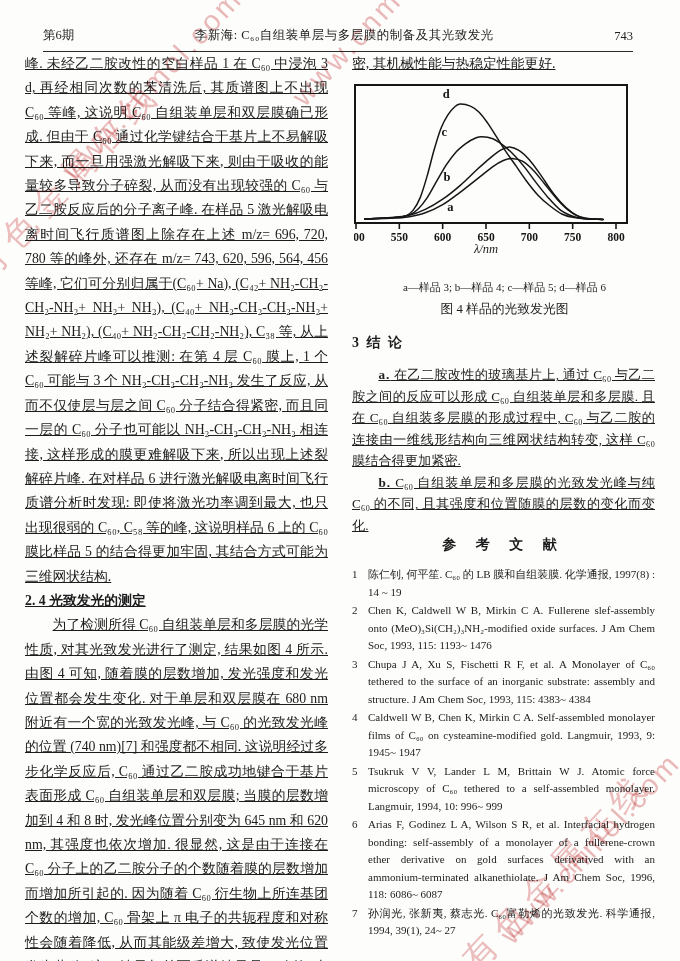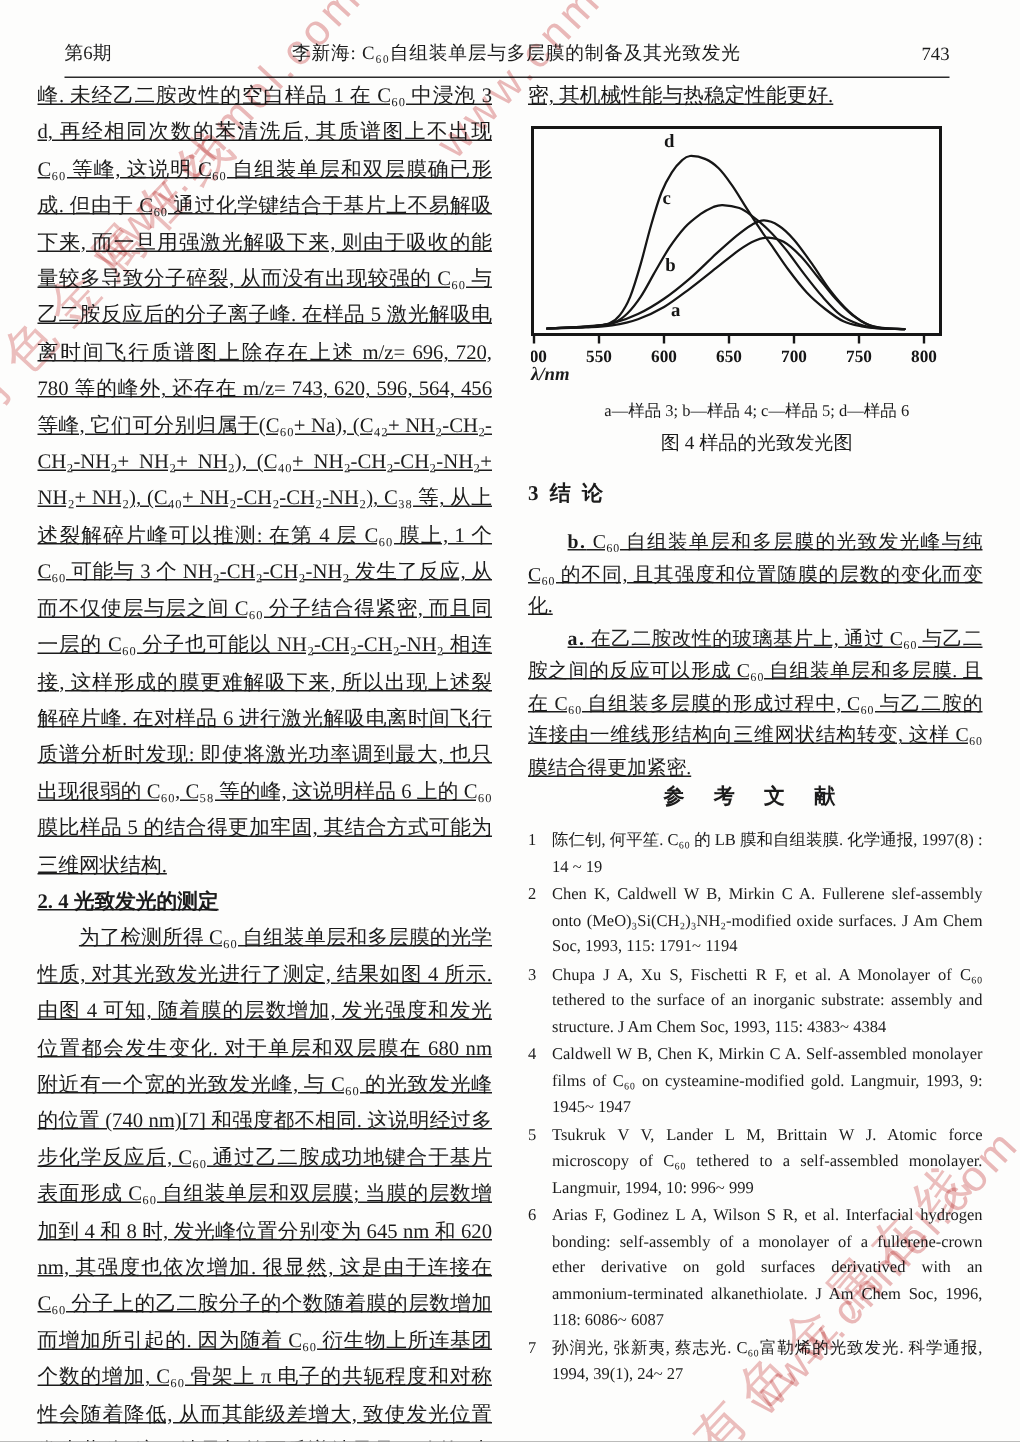--- a/index.html
+++ b/index.html
@@ -24,23 +24,23 @@
   .col-left{position:absolute;left:25px;top:52px;width:303px;z-index:2;
             font-size:13.8px;line-height:24.4px;text-align:justify;}
   .col-right{position:absolute;left:352px;top:52px;width:303px;z-index:2;}
   .col-left p,.col-right p{margin:0;text-decoration:underline;}
   .sec-heading{font-weight:bold;}
   .indent{text-indent:2em;}
   .r-intro{font-size:13.8px;line-height:24.4px;text-align:justify;}
   
   .fig{margin:8px 0 0 2px;}
   .fig svg{display:block;}
-  .fig-xlabel{width:264px;text-align:left;font-size:12.5px;font-weight:bold;
+  .fig-xlabel{width:264px;text-align:center;font-size:12.5px;font-weight:normal;
               font-style:italic;margin-top:-2px;}
-  .fig-legend{text-align:center;font-size:11px;margin-top:9px;}
+  .fig-legend{text-align:center;font-size:11px;margin-top:23px;}
   .fig-caption{text-align:center;font-size:12.8px;font-weight:normal;margin-top:6px;}
   
   .concl-heading{font-size:14px;font-weight:bold;letter-spacing:2px;margin:16px 0 12px;}
   .concl-p{font-size:13.2px;line-height:21.5px;text-align:justify;text-indent:2em;}
   .concl-p b{letter-spacing:1px;}
   
   .refs-heading{text-align:center;font-weight:bold;font-size:14px;letter-spacing:8px;
                 margin:0 0 12px;}
   .refs{list-style:none;margin:0;padding:0;font-size:11px;line-height:17.5px;}
   .ref{display:flex;gap:7px;margin:0 0 1px 0;}
@@ -99,34 +99,34 @@
           <path d="M 10.7,135.0 C 15.7,134.7 34.1,134.2 41.0,133.6 C 47.9,133.0 49.2,132.8 52.3,131.6 C 55.3,130.3 56.9,129.1 59.2,126.1 C 61.5,123.2 63.8,119.5 66.1,113.9 C 68.4,108.2 70.8,100.1 73.1,92.1 C 75.4,84.2 77.7,74.2 80.0,66.3 C 82.3,58.3 84.6,50.4 86.9,44.5 C 89.2,38.6 91.6,34.5 93.9,30.9 C 96.2,27.3 98.8,24.6 100.8,22.8 C 102.8,20.9 103.4,20.2 106.0,20.0 C 108.6,19.9 113.2,20.7 116.4,22.1 C 119.6,23.4 122.2,25.4 125.1,28.2 C 128.0,31.0 130.8,35.0 133.7,39.1 C 136.6,43.2 139.5,48.1 142.4,52.7 C 145.3,57.2 147.9,61.5 151.1,66.3 C 154.2,71.0 158.0,76.3 161.5,81.2 C 164.9,86.2 168.1,91.2 171.9,96.2 C 175.6,101.2 180.0,106.9 184.0,111.2 C 188.0,115.5 192.1,118.9 196.1,122.0 C 200.2,125.2 204.2,128.3 208.3,130.2 C 212.3,132.1 216.5,132.8 220.4,133.6 C 224.3,134.4 226.9,134.7 231.7,135.0 C 236.4,135.3 246.1,135.3 249.0,135.4" fill="none" stroke="#161616" stroke-width="1.5" stroke-linecap="round"></path>
           <text x="92.13333333333334" y="13.920000000000002" text-anchor="middle" font-size="12.5" font-weight="bold" font-family="Liberation Serif, DejaVu Serif, serif" fill="#161616">d</text>
         </svg>
       <div class="fig-xlabel">λ/nm</div>
       <div class="fig-legend">a—样品 3;  b—样品 4;  c—样品 5;  d—样品 6</div>
       <div class="fig-caption">图 4   样品的光致发光图</div>
     </div>
 
     <div class="concl">
       <div class="concl-heading">3  结  论</div>
+      <p class="concl-p"><b>a.</b><span> 在乙二胺改性的玻璃基片上, 通过 C₆₀ 与乙二胺之间的反应可以形成 C₆₀ 自组装单层和多层膜. 且在 C₆₀ 自组装多层膜的形成过程中, C₆₀ 与乙二胺的连接由一维线形结构向三维网状结构转变, 这样 C₆₀ 膜结合得更加紧密.</span></p>
       <p class="concl-p"><b>b.</b><span> C₆₀ 自组装单层和多层膜的光致发光峰与纯 C₆₀ 的不同, 且其强度和位置随膜的层数的变化而变化.</span></p>
-      <p class="concl-p"><b>a.</b><span> 在乙二胺改性的玻璃基片上, 通过 C₆₀ 与乙二胺之间的反应可以形成 C₆₀ 自组装单层和多层膜. 且在 C₆₀ 自组装多层膜的形成过程中, C₆₀ 与乙二胺的连接由一维线形结构向三维网状结构转变, 这样 C₆₀ 膜结合得更加紧密.</span></p>
     </div>
 
     <div>
       <div class="refs-heading">参 考 文 献</div>
       <ol class="refs">
           <li class="ref">
           <span class="ref-num">1</span>
           <span class="ref-text">陈仁钊, 何平笙. C₆₀ 的 LB 膜和自组装膜. 化学通报, 1997(8) : 14 ~ 19</span>
         </li>
           <li class="ref">
           <span class="ref-num">2</span>
-          <span class="ref-text">Chen K, Caldwell W B, Mirkin C A. Fullerene slef-assembly onto (MeO)₃Si(CH₂)₃NH₂-modified oxide surfaces. J Am Chem Soc, 1993, 115: 1791~ 1194</span>
+          <span class="ref-text">Chen K, Caldwell W B, Mirkin C A. Fullerene slef-assembly onto (MeO)₃Si(CH₂)₃NH₂-modified oxide surfaces. J Am Chem Soc, 1993, 115: 1193~ 1476</span>
         </li>
           <li class="ref">
           <span class="ref-num">3</span>
           <span class="ref-text">Chupa J A, Xu S, Fischetti R F, et al. A Monolayer of C₆₀ tethered to the surface of an inorganic substrate: assembly and structure. J Am Chem Soc, 1993, 115: 4383~ 4384</span>
         </li>
           <li class="ref">
           <span class="ref-num">4</span>
           <span class="ref-text">Caldwell W B, Chen K, Mirkin C A. Self-assembled monolayer films of C₆₀ on cysteamine-modified gold. Langmuir, 1993, 9: 1945~ 1947</span>
         </li>
           <li class="ref">

